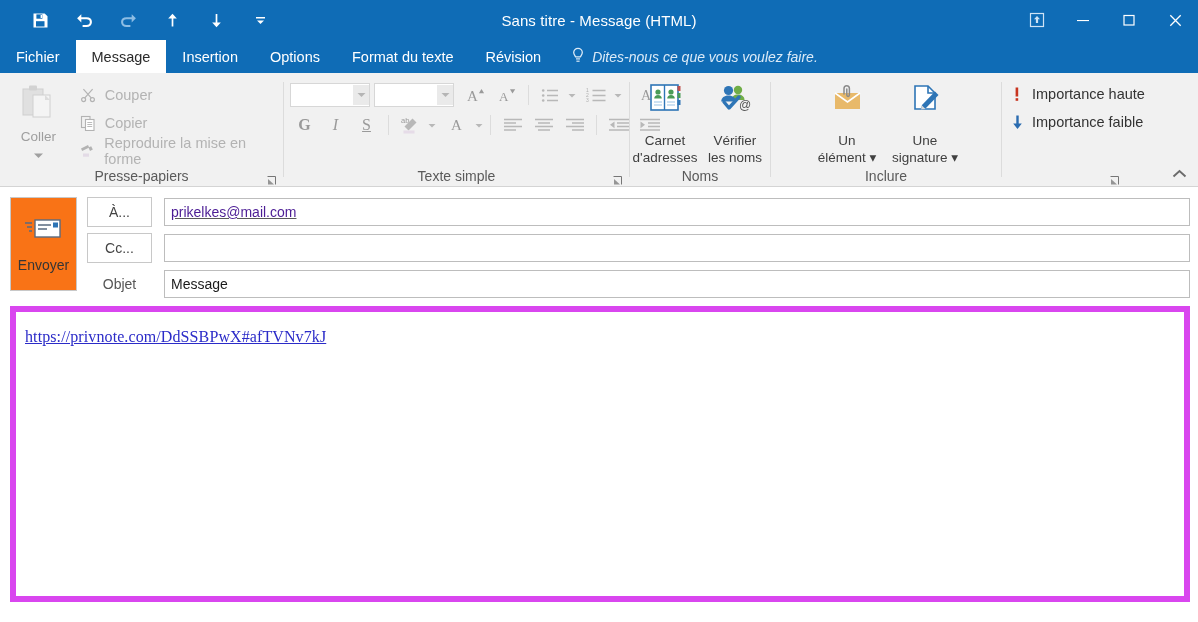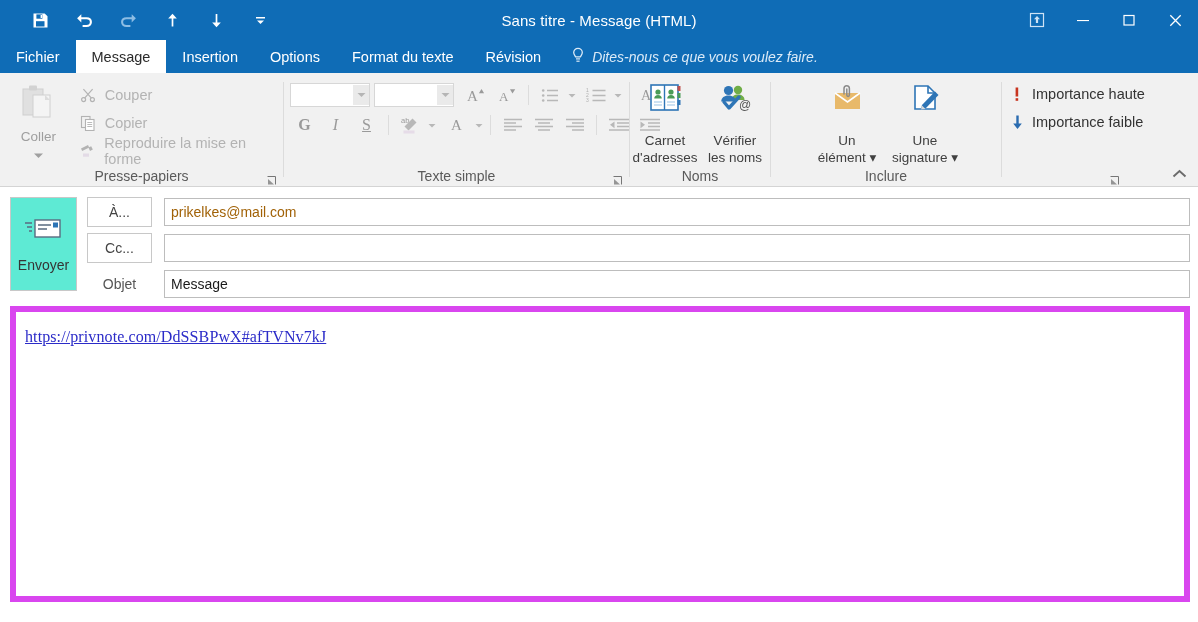--- a/index.html
+++ b/index.html
@@ -127,21 +127,21 @@
   .ribbon-collapse{
     position:absolute;right:8px;bottom:2px;width:22px;height:20px;
     display:flex;align-items:center;justify-content:center;color:#6b6b6b;
   }
 
   
   .hdr{
     padding:10px 8px 0 10px;display:flex;align-items:flex-start;height:115px;box-sizing:border-box;
   }
   .send-btn{
-    width:65px;height:92px;border:1px solid #c8c8c8;background:#5eead4;
+    width:65px;height:92px;border:1px solid #c8c8c8;background:#f97316;
     display:flex;flex-direction:column;align-items:center;justify-content:center;gap:10px;
     cursor:default;
   }
   .send-lbl{font-size:14px;color:#353535;}
   .fields{flex:1;margin-left:10px;display:flex;flex-direction:column;gap:6px;}
   .frow{display:flex;align-items:center;height:30px;}
   .fbtn{
     width:65px;height:30px;border:1px solid #c8c8c8;background:#ffffff;
     display:flex;align-items:center;justify-content:center;font-size:14px;color:#444444;
     cursor:default;box-sizing:border-box;
@@ -149,21 +149,21 @@
   .flabel{
     width:65px;height:30px;display:flex;align-items:center;justify-content:center;
     font-size:14px;color:#555555;box-sizing:border-box;
   }
   .finput{
     flex:1;height:28px;border:1px solid #bdbdbd;background:#ffffff;margin-left:12px;
     display:flex;align-items:center;padding:0 6px;box-sizing:border-box;
     font-size:14px;color:#1a1a1a;
   }
   .recipient{
-    text-decoration-color:#5a5a5a;color:#a16207;
+    text-decoration:underline;text-decoration-color:#5a5a5a;color:#4c1d95;
   }
 
   
   .bodywrap{padding:4px 8px 0 10px;}
   .bodybox{
     width:1180px;height:296px;border:6px solid #d946ef;background:#ffffff;box-sizing:border-box;
     padding:16px 0 0 9px;
   }
   .bodylink{
     font-size:16px;color:#2b2bc8;text-decoration:underline;cursor:pointer;

